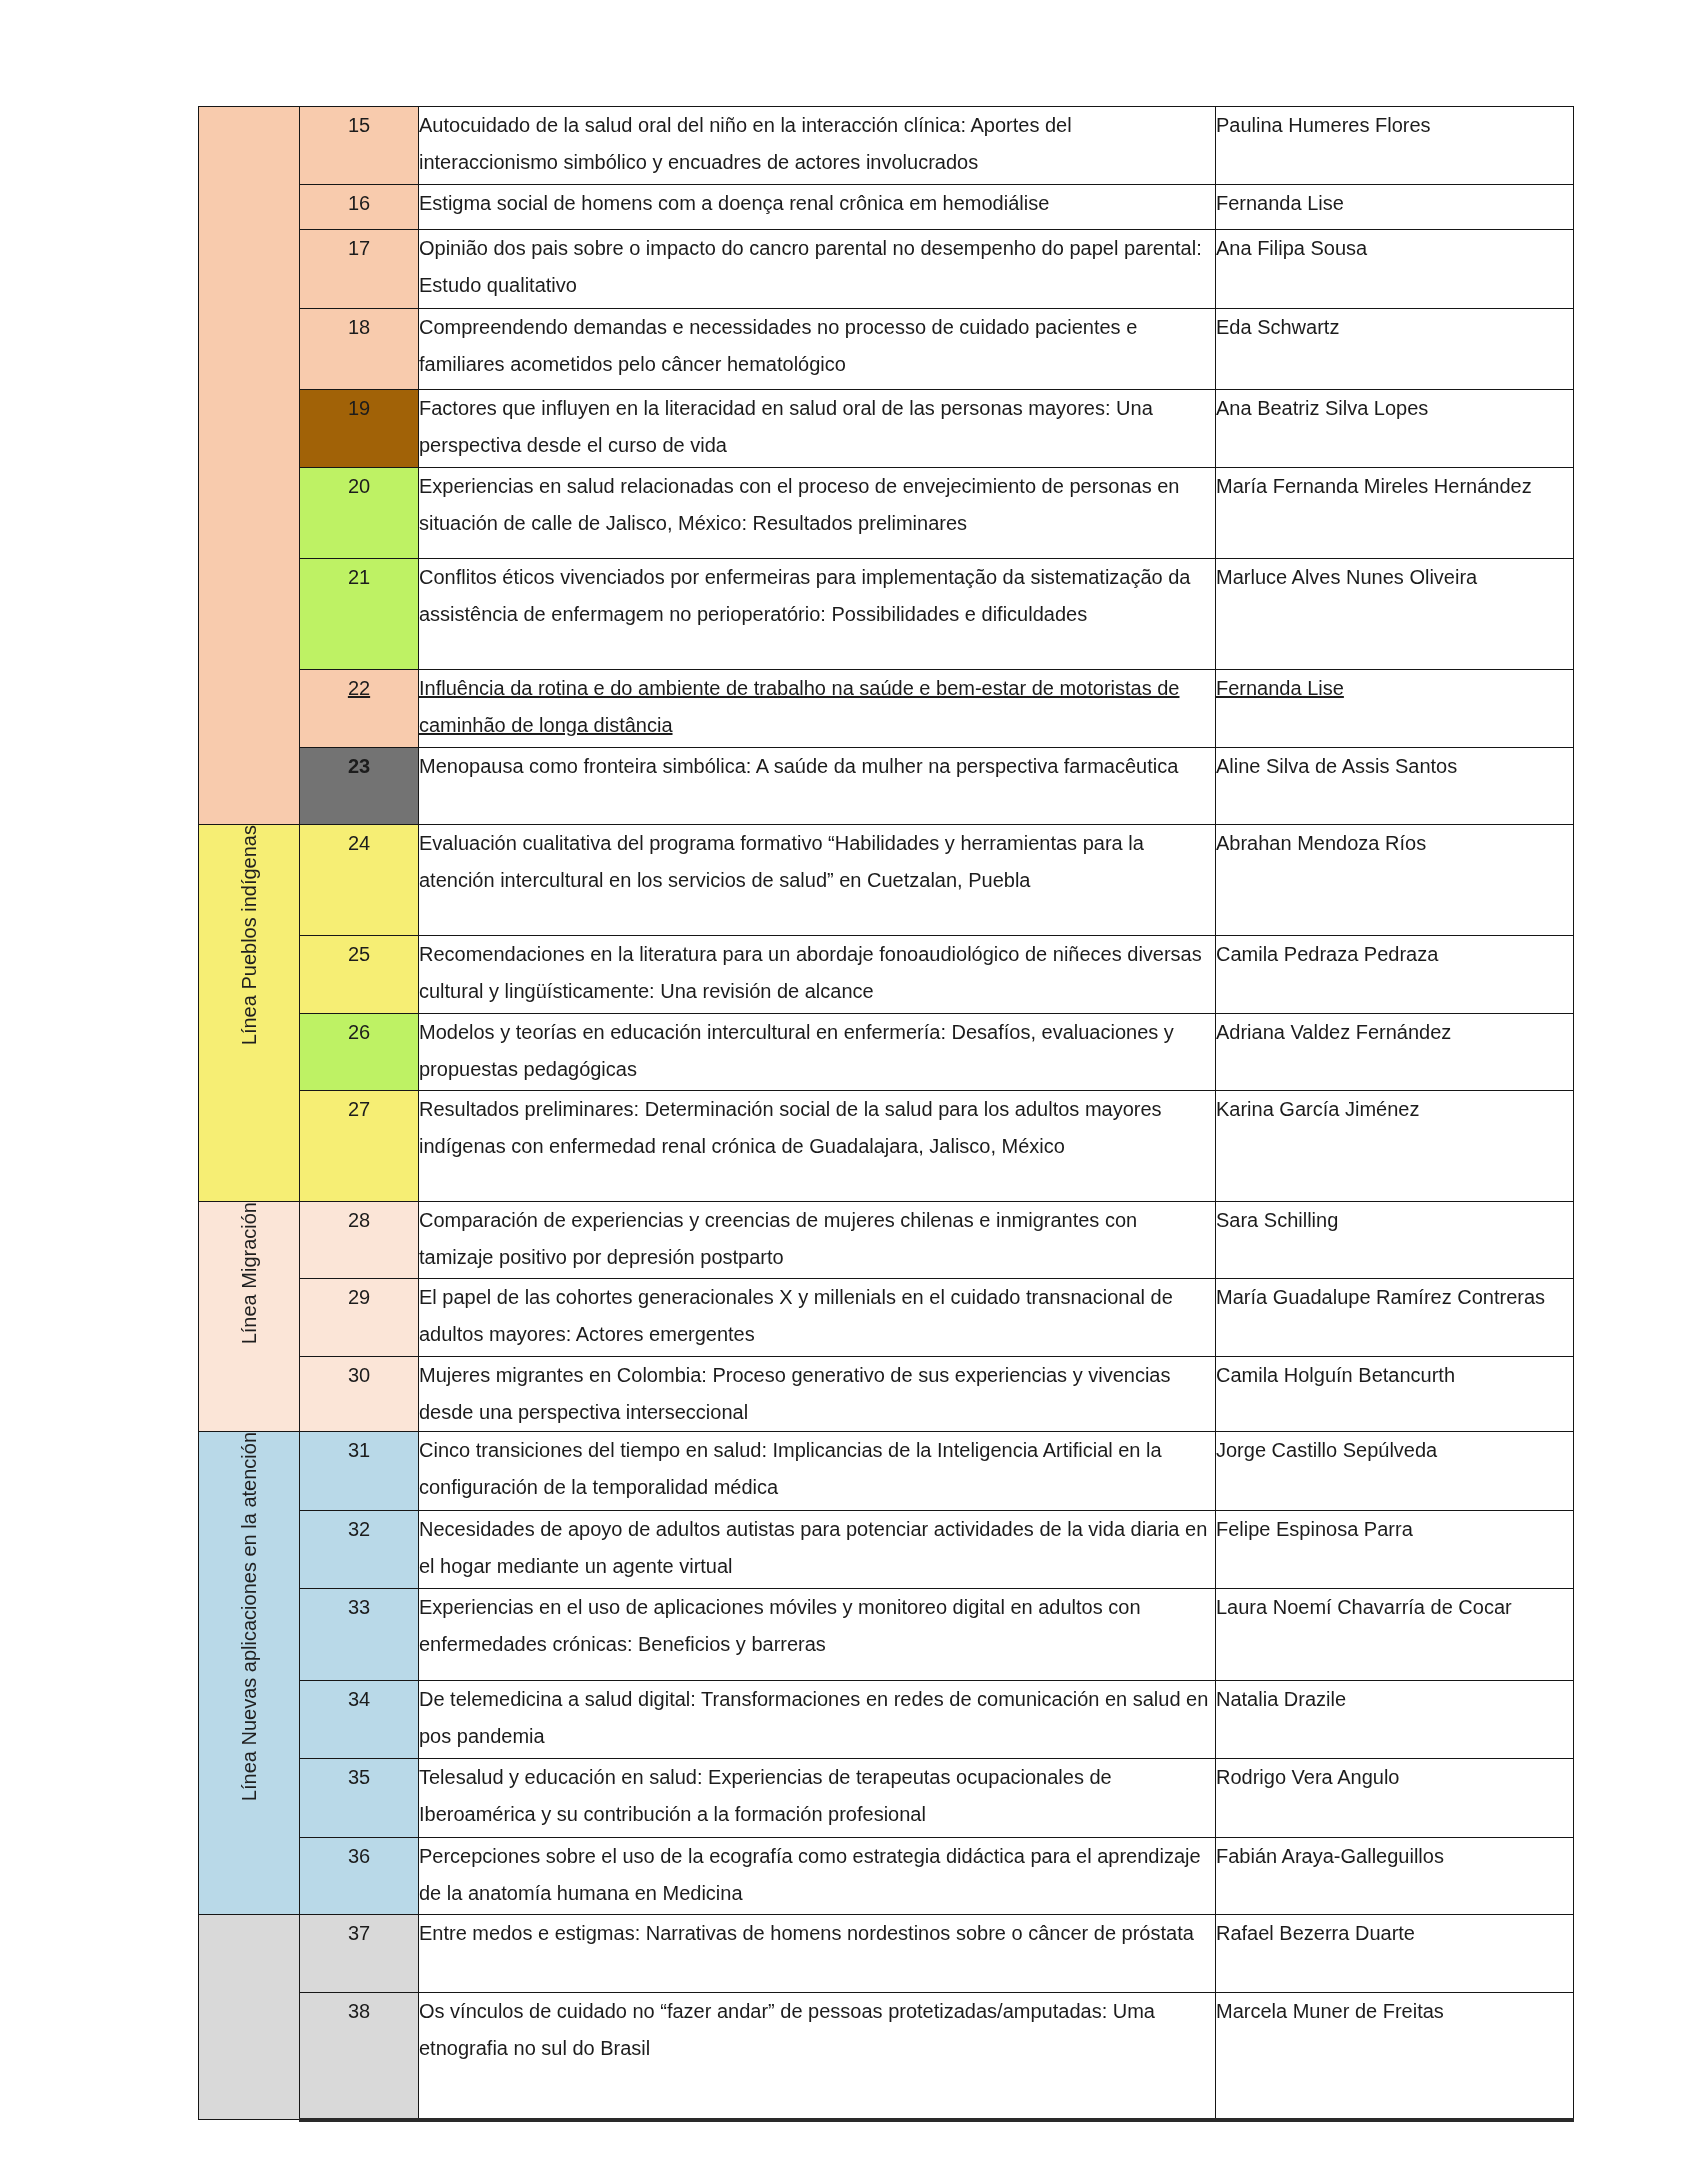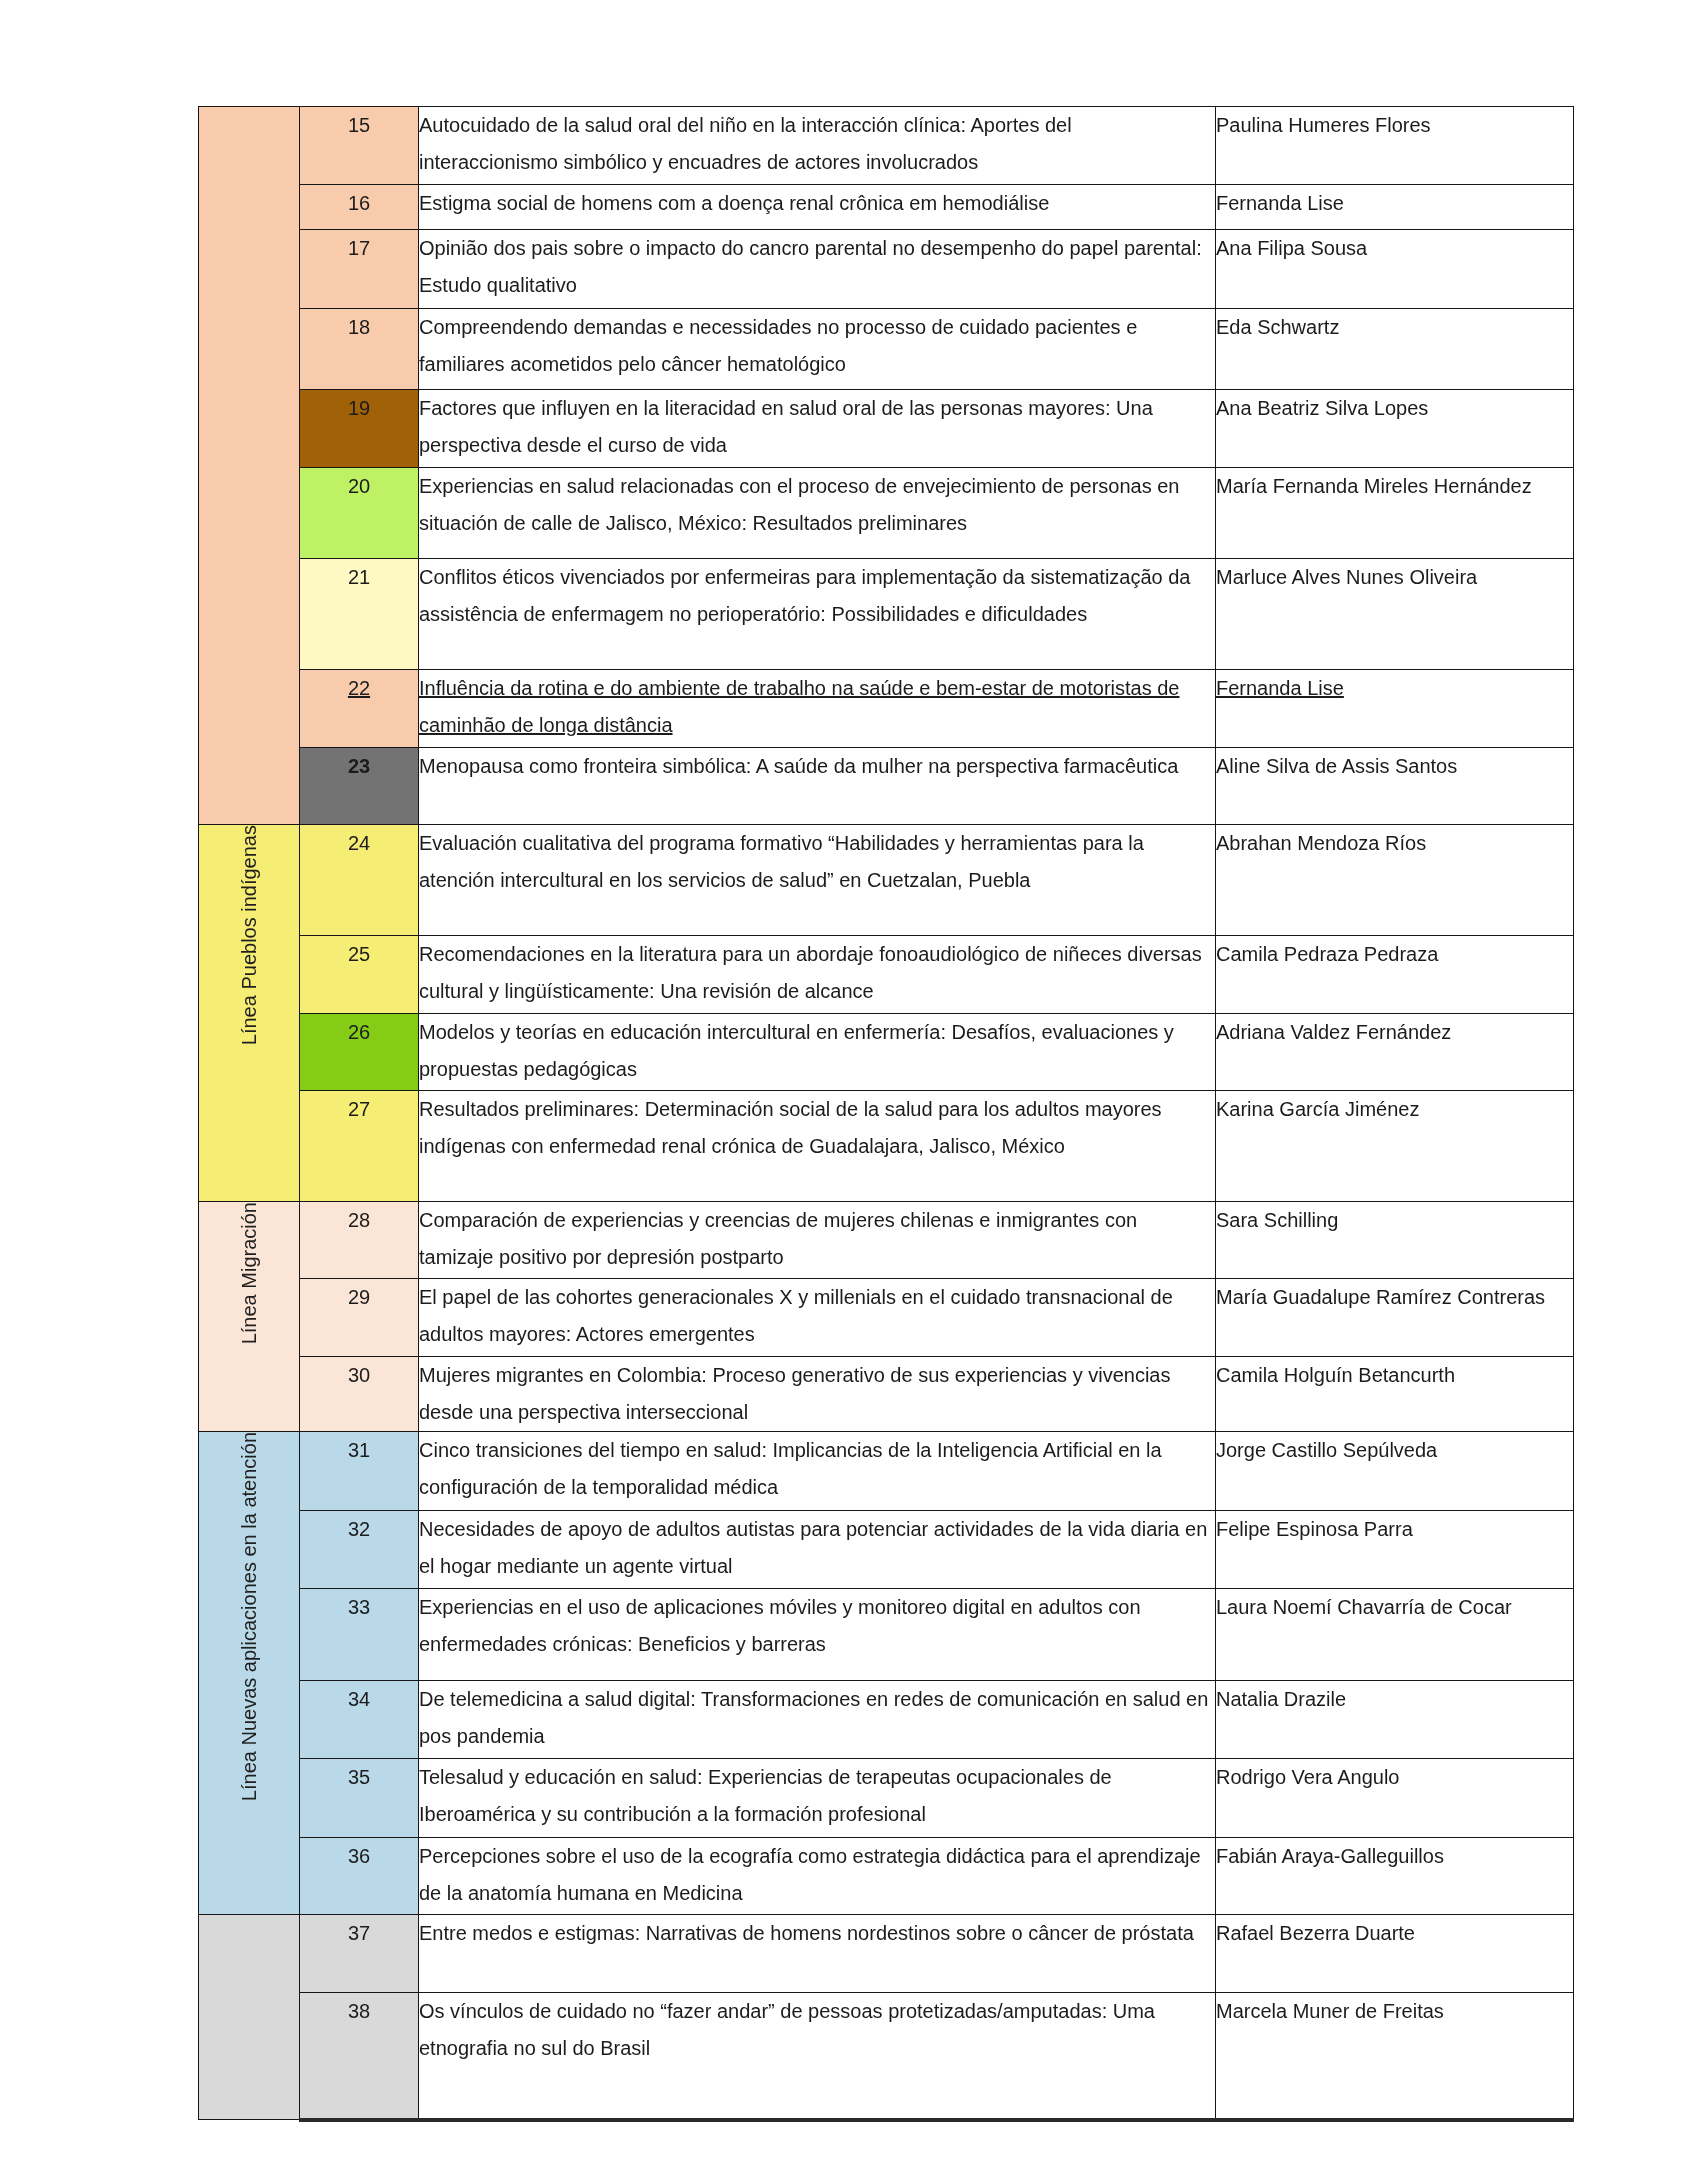--- a/index.html
+++ b/index.html
@@ -91,21 +91,21 @@
           <td class="num-cell" style="background: #a16207;">19</td>
           <td class="title-cell">Factores que influyen en la literacidad en salud oral de las personas mayores: Una perspectiva desde el curso de vida</td>
           <td class="author-cell">Ana Beatriz Silva Lopes</td>
         </tr>
         <tr style="height: 91px;">
           <td class="num-cell" style="background: #bef264;">20</td>
           <td class="title-cell">Experiencias en salud relacionadas con el proceso de envejecimiento de personas en situación de calle de Jalisco, México: Resultados preliminares</td>
           <td class="author-cell">María Fernanda Mireles Hernández</td>
         </tr>
         <tr style="height: 111px;">
-          <td class="num-cell" style="background: #fef9c3;">21</td>
+          <td class="num-cell" style="background: #bef264;">21</td>
           <td class="title-cell">Conflitos éticos vivenciados por enfermeiras para implementação da sistematização da assistência de enfermagem no perioperatório: Possibilidades e dificuldades</td>
           <td class="author-cell">Marluce Alves Nunes Oliveira</td>
         </tr>
         <tr style="height: 78px; text-decoration: underline;">
           <td class="num-cell" style="background: rgb(248, 203, 173);">22</td>
           <td class="title-cell">Influência da rotina e do ambiente de trabalho na saúde e bem-estar de motoristas de caminhão de longa distância</td>
           <td class="author-cell">Fernanda Lise</td>
         </tr>
         <tr style="height: 77px;">
           <td class="num-cell" style="background: #737373; font-weight: bold;">23</td>
@@ -117,21 +117,21 @@
           <td class="num-cell" style="background: rgb(246, 238, 116);">24</td>
           <td class="title-cell">Evaluación cualitativa del programa formativo “Habilidades y herramientas para la atención intercultural en los servicios de salud” en Cuetzalan, Puebla</td>
           <td class="author-cell">Abrahan Mendoza Ríos</td>
         </tr>
         <tr style="height: 78px;">
           <td class="num-cell" style="background: rgb(246, 238, 116);">25</td>
           <td class="title-cell">Recomendaciones en la literatura para un abordaje fonoaudiológico de niñeces diversas cultural y lingüísticamente: Una revisión de alcance</td>
           <td class="author-cell">Camila Pedraza Pedraza</td>
         </tr>
         <tr style="height: 77px;">
-          <td class="num-cell" style="background: #84cc16;">26</td>
+          <td class="num-cell" style="background: #bef264;">26</td>
           <td class="title-cell">Modelos y teorías en educación intercultural en enfermería: Desafíos, evaluaciones y propuestas pedagógicas</td>
           <td class="author-cell">Adriana Valdez Fernández</td>
         </tr>
         <tr style="height: 111px;">
           <td class="num-cell" style="background: rgb(246, 238, 116);">27</td>
           <td class="title-cell">Resultados preliminares: Determinación social de la salud para los adultos mayores indígenas con enfermedad renal crónica de Guadalajara, Jalisco, México</td>
           <td class="author-cell">Karina García Jiménez</td>
         </tr>
         <tr style="height: 77px;">
           <td class="cat-cell" rowspan="3" style="background: rgb(251, 229, 215);"><div class="cat-label">Línea Migración</div></td>

